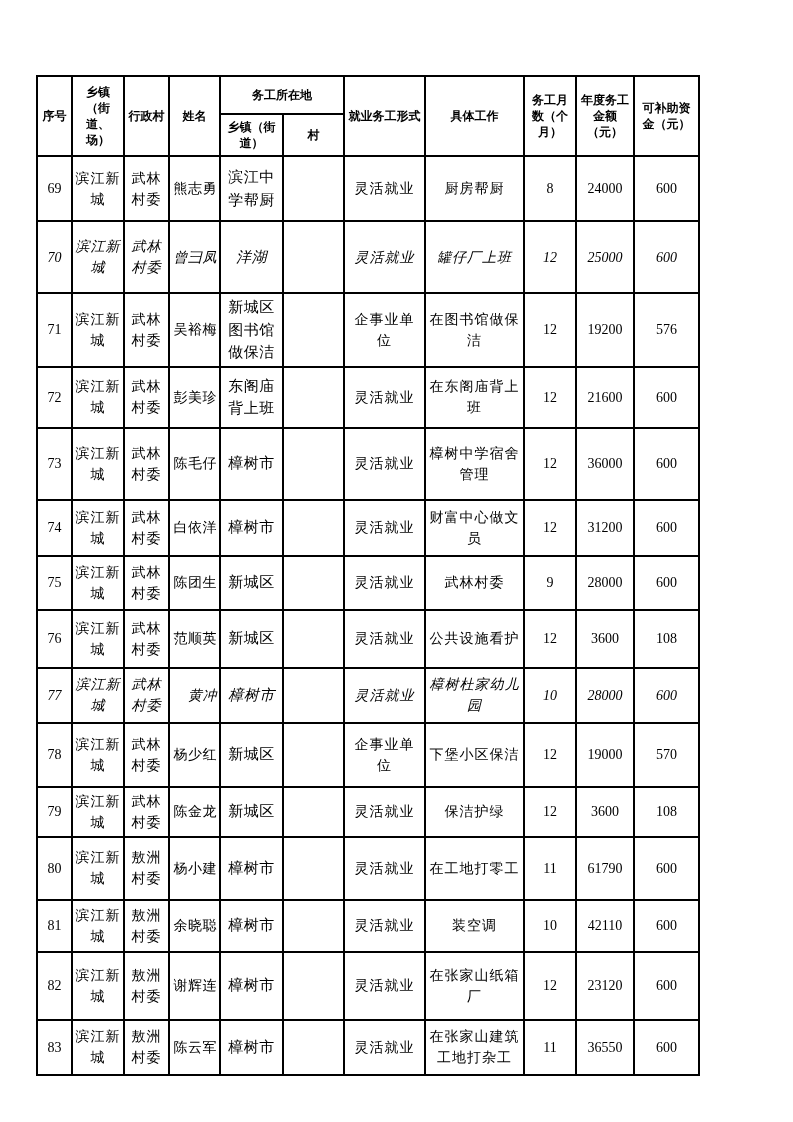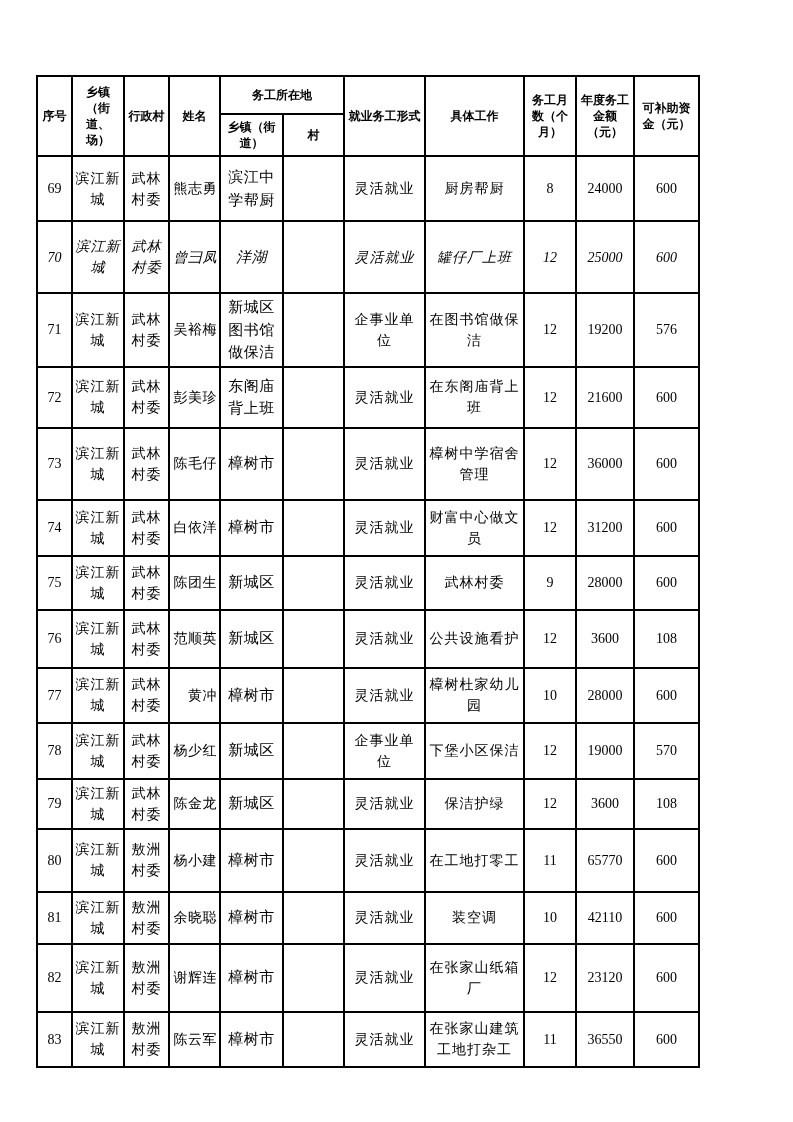--- a/index.html
+++ b/index.html
@@ -48,22 +48,22 @@
   td:nth-child(7) { padding: 2px 8px; }               
   td.num { letter-spacing: 0; }
   tbody tr:nth-child(1)  { height: 65px; }
   tbody tr:nth-child(2)  { height: 72px; font-style: italic; }
   tbody tr:nth-child(3)  { height: 57px; }
   tbody tr:nth-child(4)  { height: 61px; }
   tbody tr:nth-child(5)  { height: 72px; }
   tbody tr:nth-child(6)  { height: 56px; }
   tbody tr:nth-child(7)  { height: 54px; }
   tbody tr:nth-child(8)  { height: 58px; padding-left: 39px; }
-  tbody tr:nth-child(9)  { height: 55px; }
-  tbody tr:nth-child(10) { height: 56px; border-radius: 6px; }
+  tbody tr:nth-child(9)  { height: 55px; font-style: italic; }
+  tbody tr:nth-child(10) { height: 64px; border-radius: 6px; }
   tbody tr:nth-child(11) { height: 50px; }
   tbody tr:nth-child(12) { height: 63px; }
   tbody tr:nth-child(13) { height: 52px; border-radius: 22px; }
   tbody tr:nth-child(14) { height: 68px; }
   tbody tr:nth-child(15) { height: 55px; }
 </style>
 </head>
 <body>
 
 <div class="page">
@@ -258,21 +258,21 @@
   <tr>
     <td class="num">80</td>
     <td>滨江新城</td>
     <td>敖洲村委</td>
     <td>杨小建</td>
     <td>樟树市</td>
     <td></td>
     <td>灵活就业</td>
     <td>在工地打零工</td>
     <td class="num">11</td>
-    <td class="num">65770</td>
+    <td class="num">61790</td>
     <td class="num">600</td>
   </tr>
 
   <tr>
     <td class="num">81</td>
     <td>滨江新城</td>
     <td>敖洲村委</td>
     <td>余晓聪</td>
     <td>樟树市</td>
     <td></td>

